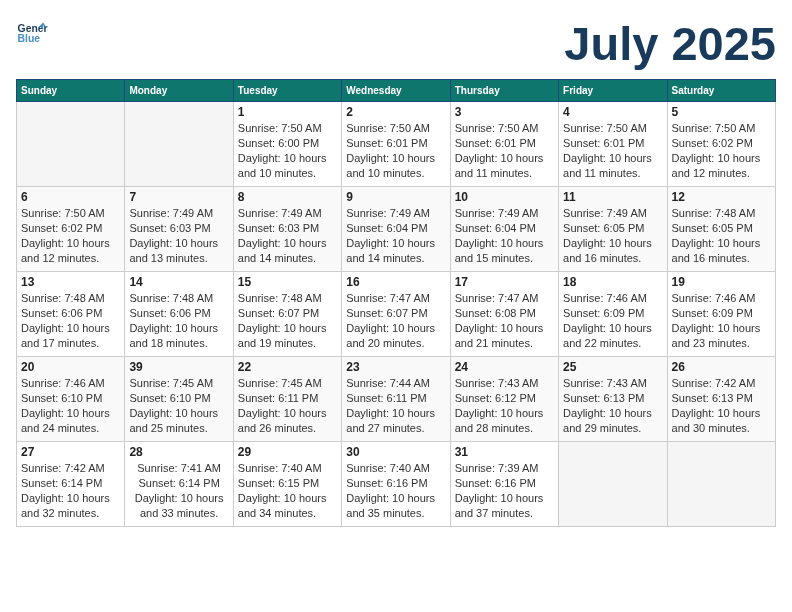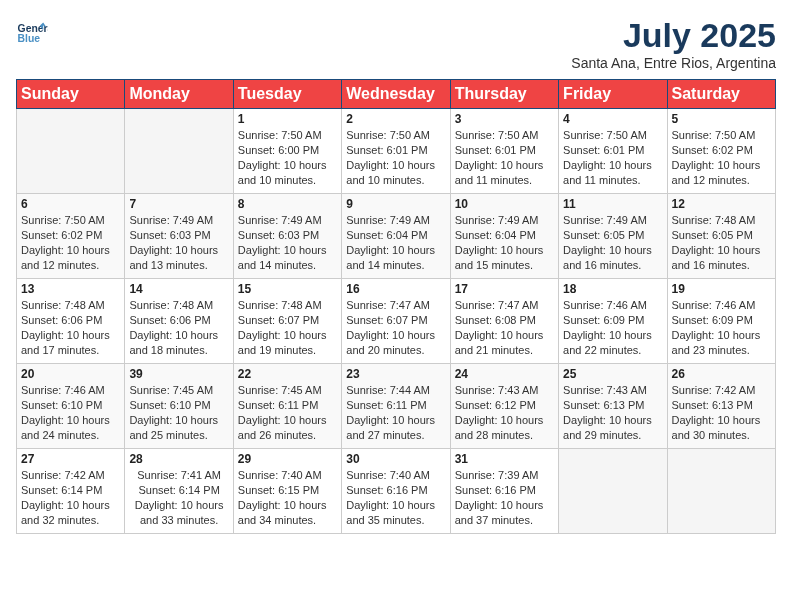--- a/index.html
+++ b/index.html
@@ -20,37 +20,37 @@
       display: flex;
       align-items: center;
       gap: 4px;
     }
     .logo-icon {
       width: 32px;
       height: 32px;
     }
     .title-block { text-align: right; }
     .month-title {
-      font-size: 34px;
+      font-size: 47px;
       font-weight: bold;
       color: #1a3a5c;
     }
     .location {
       font-size: 14px;
       color: #333;
     }
     table {
       width: 100%;
       border-collapse: collapse;
       table-layout: fixed;
     }
     thead tr th {
-      background: #ef4444;
+      background: #0f766e;
       color: #fff;
-      font-size: 16px;
+      font-size: 10px;
       font-weight: bold;
       padding: 5px 4px;
       text-align: left;
       border: 1px solid #1a4a7a;
     }
     tbody tr td {
       border: 1px solid #ccc;
       vertical-align: top;
       padding: 3px 4px;
       font-size: 10px;
@@ -79,21 +79,20 @@
 <div class="header">
   <div class="logo">
     <svg class="logo-icon" viewBox="0 0 40 40">
       <text x="2" y="20" font-size="13" font-weight="bold" fill="#1a3a5c">General</text>
       <text x="2" y="33" font-size="13" font-weight="bold" fill="#4a90c4">Blue</text>
       <polygon points="34,8 38,14 34,12 34,18 30,12 34,8" fill="#4a90c4"></polygon>
     </svg>
   </div>
   <div class="title-block">
     <div class="month-title">July 2025</div>
-    <div class="location">Santa Ana, Entre Rios, Argentina</div>
   </div>
 </div>
 
 <table>
   <thead>
     <tr id="header-row">
     <th>Sunday</th>
         <th>Monday</th>
         <th>Tuesday</th>
         <th>Wednesday</th>

